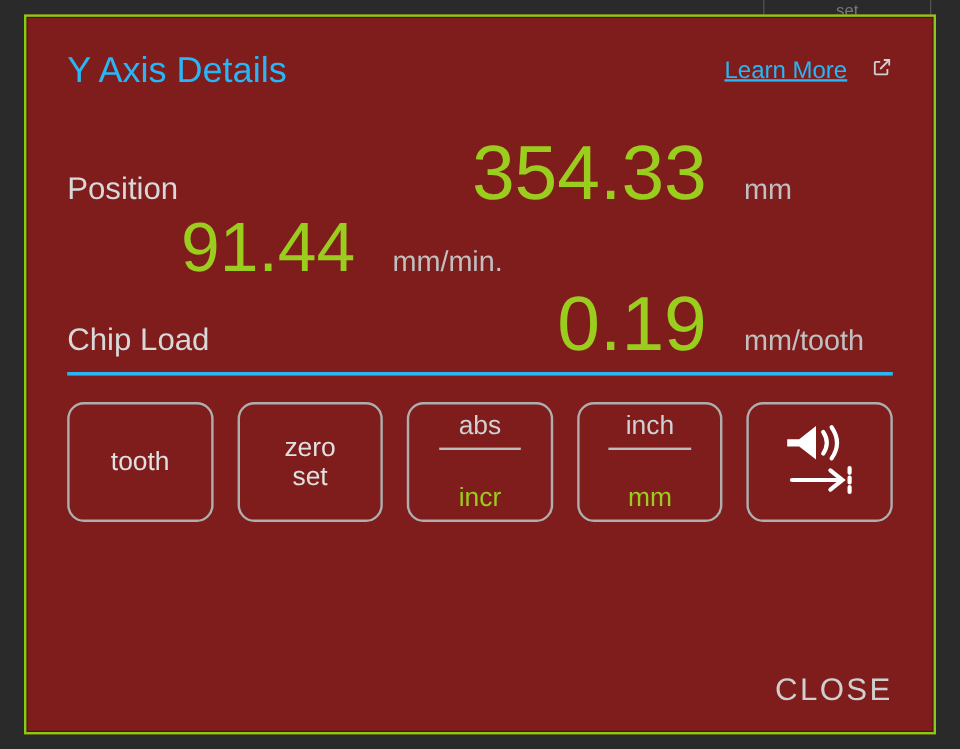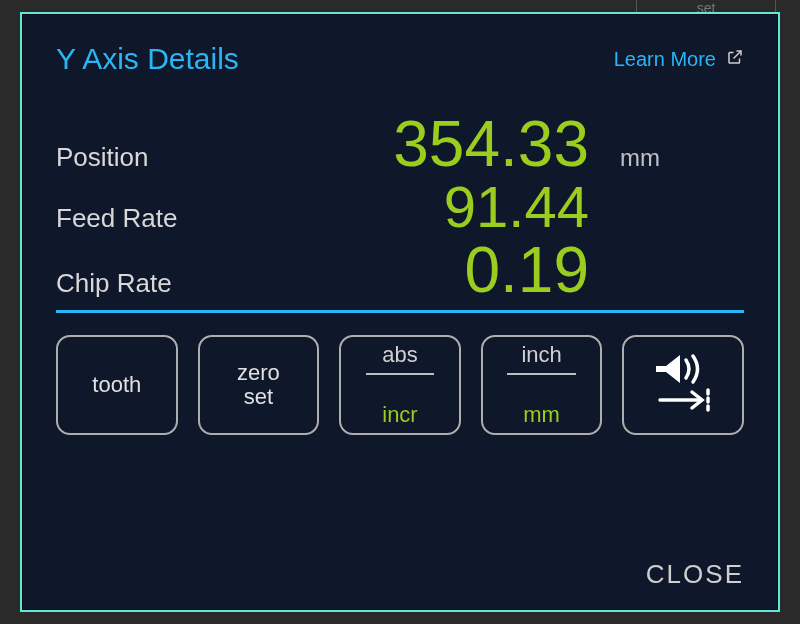--- a/index.html
+++ b/index.html
@@ -7,44 +7,45 @@
     width: 800px; height: 624px;
     background: #2a2a2a;
     font-family: "Helvetica Neue", Arial, sans-serif;
     color: #c8c8c8;
     overflow: hidden;
   }
   .panel {
     position: absolute;
     left: 20px; top: 12px;
     width: 760px; height: 600px;
-    background: #0f172a;
-    border: 2px solid #5eead4;
+    background: #7f1d1d;
+    border: 2px solid #84cc16;
     box-shadow: 0 0 0 1px rgba(0,0,0,0.4) inset;
     padding: 28px 34px 20px 34px;
     display: flex;
     flex-direction: column;
   }
   .header {
     display: flex;
     justify-content: space-between;
     align-items: center;
     margin-bottom: 36px;
   }
   .title {
     color: #29b6f6;
     font-size: 30px;
     font-weight: 400;
   }
   .learn-more {
     color: #29b6f6;
     font-size: 20px;
+    text-decoration: underline;
     display: flex;
     align-items: center;
-    gap: 10px;
+    gap: 20px;
     cursor: pointer;
   }
   .learn-more svg { width: 18px; height: 18px; }
 
   .rows { flex: 0 0 auto; }
   .row {
     display: grid;
     grid-template-columns: 240px 1fr 130px;
     align-items: baseline;
     column-gap: 25px;
@@ -159,26 +160,27 @@
     </a>
   </div>
 
   <div class="rows">
     <div class="row">
       <div class="row-label">Position</div>
       <div class="row-value big">354.33</div>
       <div class="row-unit">mm</div>
     </div>
     <div class="row">
-      <div class="row-label">Feed Rate</div>
       <div class="row-value mid">91.44</div>
+      <div class="row-unit">mm/min.</div>
     </div>
     <div class="row">
-      <div class="row-label">Chip Rate</div>
+      <div class="row-label">Chip Load</div>
       <div class="row-value small">0.19</div>
+      <div class="row-unit">mm/tooth</div>
     </div>
   </div>
 
   <div class="divider"></div>
 
   <div class="buttons">
 
     <button class="btn">
       <span>tooth</span>
     </button>

